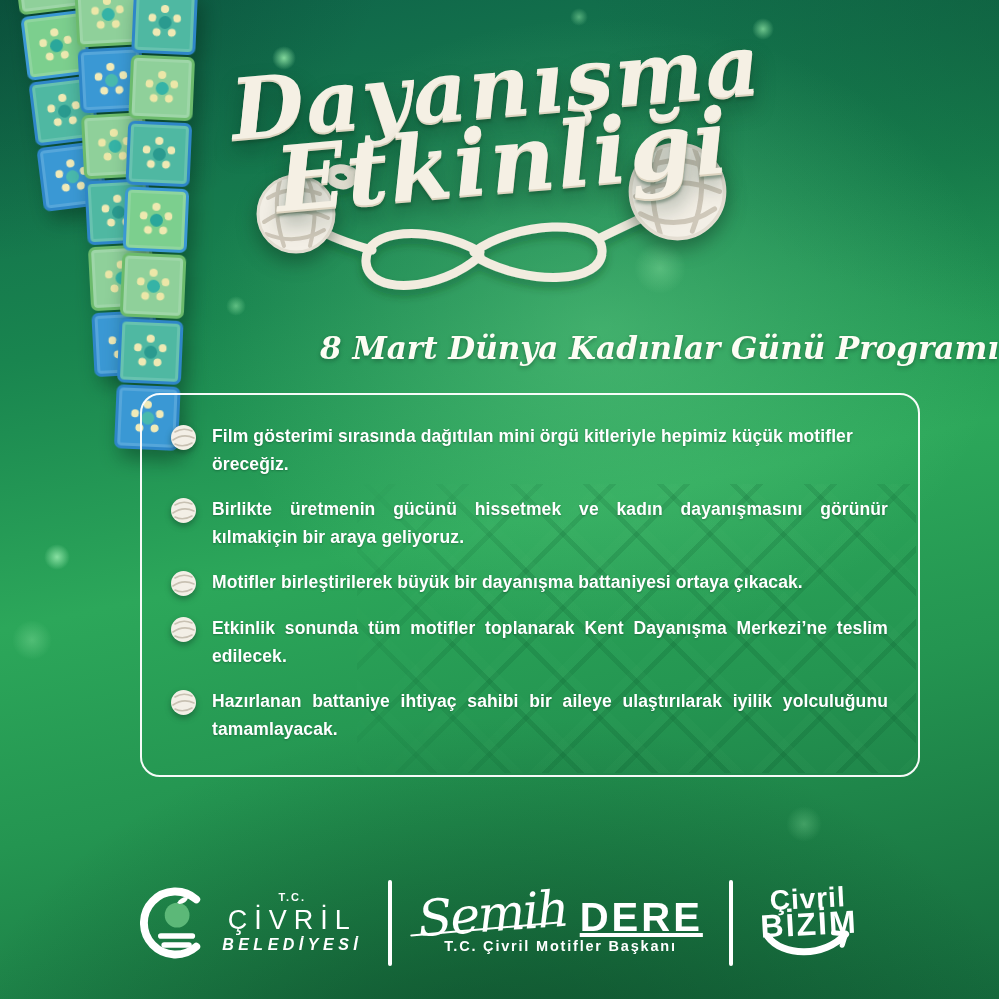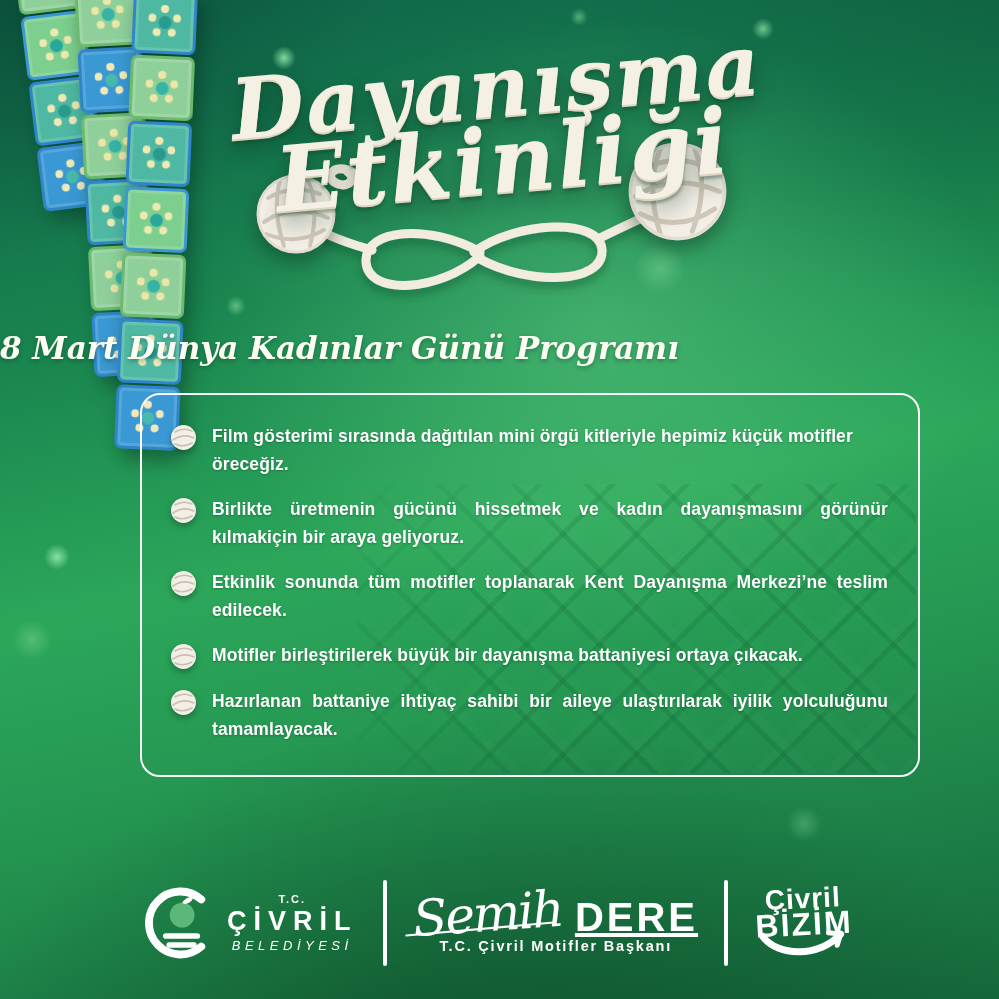--- a/index.html
+++ b/index.html
@@ -31,21 +31,21 @@
   .petals{width:34px;height:34px;border-radius:50%;box-sizing:border-box;border-style:dotted;border-width:8px;}
   .dot{position:absolute;width:13px;height:13px;border-radius:50%;}
   
   .title-wrap{position:absolute;left:0;top:48px;width:100%;text-align:center;transform:rotate(-5deg);z-index:5;}
   .title-line{font-family:"DejaVu Serif",serif;font-style:italic;font-weight:bold;color:#f5f0e4;line-height:.92;
       text-shadow:0 2px 0 #ddd4c0,0 5px 3px rgba(15,60,35,.35),0 12px 22px rgba(8,40,24,.4);}
   .title-line.l1{font-size:84px;letter-spacing:2px;}
   .title-line.l2{font-size:90px;letter-spacing:2px;margin-top:-6px;}
   .yarn-strand{position:absolute;left:0;top:0;z-index:3;pointer-events:none;}
   .yarn-ball{position:absolute;z-index:4;filter:drop-shadow(0 8px 10px rgba(8,40,24,.45));}
-  .subtitle{position:absolute;left:0;top:330px;width:100%;text-align:left;
+  .subtitle{position:absolute;left:0;top:330px;width:100%;text-align:right;
       font-family:"DejaVu Serif",serif;font-style:italic;font-weight:bold;font-size:31px;color:#fdfdf4;
       text-shadow:0 2px 4px rgba(10,50,30,.4);z-index:5;}
   
   .program-box{position:absolute;left:140px;top:393px;width:780px;height:384px;box-sizing:border-box;
       border:2.5px solid rgba(255,255,255,.96);border-radius:20px;padding:27px 30px 18px 28px;z-index:5;}
   .blanket{position:absolute;right:2px;bottom:2px;width:72%;height:76%;border-radius:0 0 18px 0;opacity:.55;pointer-events:none;
       background:
         repeating-linear-gradient(45deg, rgba(10,80,40,.28) 0 5px, rgba(90,190,120,.10) 5px 14px, rgba(10,80,40,0) 14px 52px),
         repeating-linear-gradient(-45deg, rgba(10,80,40,.28) 0 5px, rgba(90,190,120,.10) 5px 14px, rgba(10,80,40,0) 14px 52px);
       -webkit-mask-image:radial-gradient(90% 95% at 70% 55%, #000 55%, transparent 100%);
@@ -59,22 +59,22 @@
   
   .closing{position:absolute;left:115px;top:806px;width:770px;text-align:center;z-index:5;
       font-weight:bold;font-style:italic;font-size:21.5px;line-height:1.32;color:#f7fbf5;
       text-shadow:0 2px 3px rgba(10,50,30,.4);}
   
   .footer{position:absolute;left:0;top:880px;width:100%;display:flex;align-items:center;justify-content:center;gap:26px;z-index:5;color:#fff;}
   .divider{width:4px;height:86px;background:#ffffff;border-radius:2px;}
   .muni{display:flex;align-items:center;gap:10px;}
   .muni-text{display:flex;flex-direction:column;align-items:center;line-height:1.05;}
   .muni-tc{font-size:11px;font-weight:bold;letter-spacing:2px;}
-  .muni-name{font-size:27px;font-weight:bold;letter-spacing:7px;margin:2px 0 3px 0;}
-  .muni-sub{font-size:13px;font-weight:normal;font-style:italic;letter-spacing:4.5px;}
+  .muni-name{font-size:27px;font-weight:normal;letter-spacing:7px;margin:2px 0 3px 0;}
+  .muni-sub{font-size:16px;font-weight:bold;font-style:italic;letter-spacing:4.5px;}
   .mayor{display:flex;flex-direction:column;align-items:center;position:relative;}
   .sig-row{display:flex;align-items:baseline;gap:12px;}
   .sig-script{font-family:"DejaVu Serif",serif;font-style:italic;font-size:50px;line-height:.9;transform:rotate(-4deg);letter-spacing:-2px;}
   .sig-surname{font-size:40px;font-weight:bold;letter-spacing:3px;text-decoration:underline;}
   .sig-line{position:absolute;left:-8px;bottom:24px;width:150px;height:2px;background:#fff;transform:rotate(-5deg);border-radius:2px;}
   .mayor-title{font-size:14.5px;font-weight:bold;letter-spacing:1.8px;margin-top:-2px;}
   .bizim{display:flex;flex-direction:column;align-items:center;line-height:.85;position:relative;transform:rotate(-3deg);}
   .bizim-l1{font-size:28px;font-weight:bold;letter-spacing:1px;}
   .bizim-l2{font-size:32px;font-weight:bold;letter-spacing:2px;}
   .smile{margin-top:-8px;}
@@ -239,33 +239,33 @@
 
     <div class="item">
       <svg class="bullet-ball" viewBox="0 0 27 27">
         <circle cx="13.5" cy="13.5" r="12.5" fill="#f3efe6"></circle>
         <g fill="none" stroke="#c8c1b2" stroke-width="1.6" stroke-linecap="round">
           <path d="M3 16 Q 13 9 24 14"></path>
             <path d="M5 8 Q 13 3 22 7"></path>
             <path d="M5 20 Q 13 24 22 19"></path>
         </g>
       </svg>
+      <div class="item-text">Motifler birleştirilerek büyük bir dayanışma battaniyesi ortaya çıkacak.</div>
+    </div>
+
+    <div class="item">
+      <svg class="bullet-ball" viewBox="0 0 27 27">
+        <circle cx="13.5" cy="13.5" r="12.5" fill="#f3efe6"></circle>
+        <g fill="none" stroke="#c8c1b2" stroke-width="1.6" stroke-linecap="round">
+          <path d="M3 16 Q 13 9 24 14"></path>
+            <path d="M5 8 Q 13 3 22 7"></path>
+            <path d="M5 20 Q 13 24 22 19"></path>
+        </g>
+      </svg>
       <div class="item-text jst">Etkinlik sonunda tüm motifler toplanarak Kent Dayanışma Merkezi’ne teslim edilecek.</div>
-    </div>
-
-    <div class="item">
-      <svg class="bullet-ball" viewBox="0 0 27 27">
-        <circle cx="13.5" cy="13.5" r="12.5" fill="#f3efe6"></circle>
-        <g fill="none" stroke="#c8c1b2" stroke-width="1.6" stroke-linecap="round">
-          <path d="M3 16 Q 13 9 24 14"></path>
-            <path d="M5 8 Q 13 3 22 7"></path>
-            <path d="M5 20 Q 13 24 22 19"></path>
-        </g>
-      </svg>
-      <div class="item-text">Motifler birleştirilerek büyük bir dayanışma battaniyesi ortaya çıkacak.</div>
     </div>
 
     <div class="item">
       <svg class="bullet-ball" viewBox="0 0 27 27">
         <circle cx="13.5" cy="13.5" r="12.5" fill="#f3efe6"></circle>
         <g fill="none" stroke="#c8c1b2" stroke-width="1.6" stroke-linecap="round">
           <path d="M3 16 Q 13 9 24 14"></path>
             <path d="M5 8 Q 13 3 22 7"></path>
             <path d="M5 20 Q 13 24 22 19"></path>
         </g>

